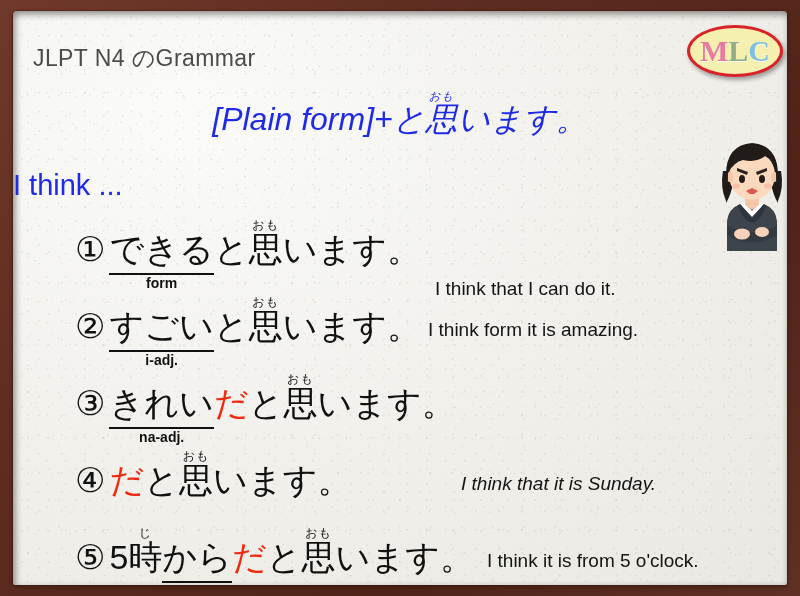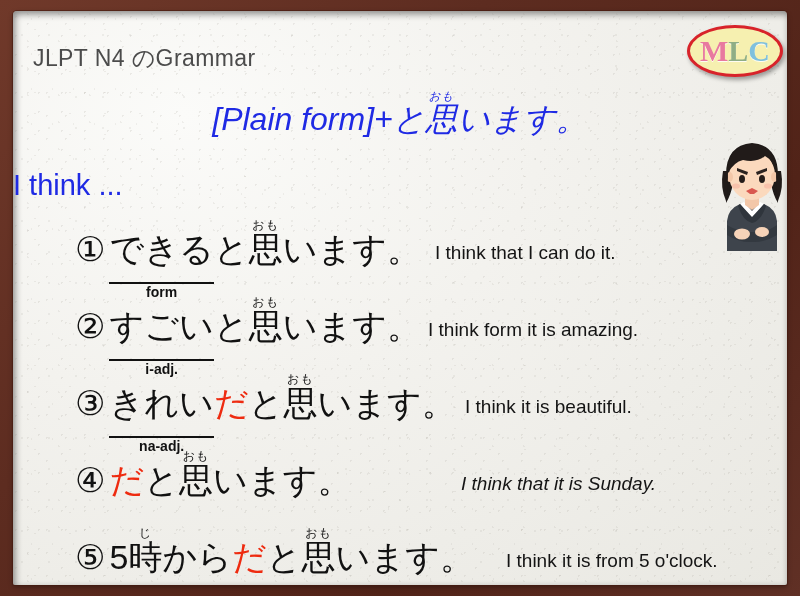--- a/index.html
+++ b/index.html
@@ -161,21 +161,21 @@
   }
   .num {
     display: inline-block;
     margin-right: 4px;
     font-size: 34px;
   }
   .underlined {
     display: inline-block;
     position: relative;
     border-bottom: 2px solid #111111;
-    padding-bottom: 16px;
+    padding-bottom: 7px;
   }
   .tag {
     position: absolute;
     top: 100%;
     left: 50%;
     transform: translateX(-50%);
     font-size: 14px;
     line-height: 1;
     margin-top: 3px;
     color: #111111;
@@ -186,25 +186,25 @@
   .en {
     position: absolute;
     top: 27px;
     font-size: 19px;
     line-height: 1;
     color: #141414;
     white-space: nowrap;
   }
 
   
-  .row1 .en { left: 422px; }
+  .row1 .en { left: 422px; margin-top: 36px; }
   .row2 .en { left: 415px; }
   .row3 .en { left: 452px; }
   .row4 .en { left: 448px; font-style: italic; }
-  .row5 .en { left: 474px; margin-left: 19px; }
+  .row5 .en { left: 474px; }
 </style>
 </head>
 <body>
 
 <div id="slide">
   <div id="paper">
 
     <div id="header-title">JLPT N4 のGrammar</div>
 
     <div id="logo">
@@ -261,21 +261,20 @@
         <div class="en">I think that I can do it.</div>
       </div>
 
       <div class="row row2">
         <div class="jp"><span class="num">②</span><span class="underlined"><span>すごい</span><span class="tag">i-adj.</span></span><span class="da"></span><span>と</span><span class="ruby"><span class="rt">おも</span><span>思</span></span><span>います。</span></div>
         <div class="en">I think form it is amazing.</div>
       </div>
 
       <div class="row row3">
         <div class="jp"><span class="num">③</span><span class="underlined"><span>きれい</span><span class="tag">na-adj.</span></span><span class="da">だ</span><span>と</span><span class="ruby"><span class="rt">おも</span><span>思</span></span><span>います。</span></div>
-        <div class="en">I think it is beautiful.</div>
       </div>
 
       <div class="row row4">
         <div class="jp"><span class="num">④</span><span class="da">だ</span><span>と</span><span class="ruby"><span class="rt">おも</span><span>思</span></span><span>います。</span></div>
         <div class="en">I think that it is Sunday.</div>
       </div>
 
       <div class="row row5">
         <div class="jp"><span class="num">⑤</span><span>5</span><span class="ruby"><span class="rt">じ</span><span>時</span></span><span class="underlined"><span>から</span><span class="tag">particle</span></span><span class="da">だ</span><span>と</span><span class="ruby"><span class="rt">おも</span><span>思</span></span><span>います。</span></div>
         <div class="en">I think it is from 5 o'clock.</div>

